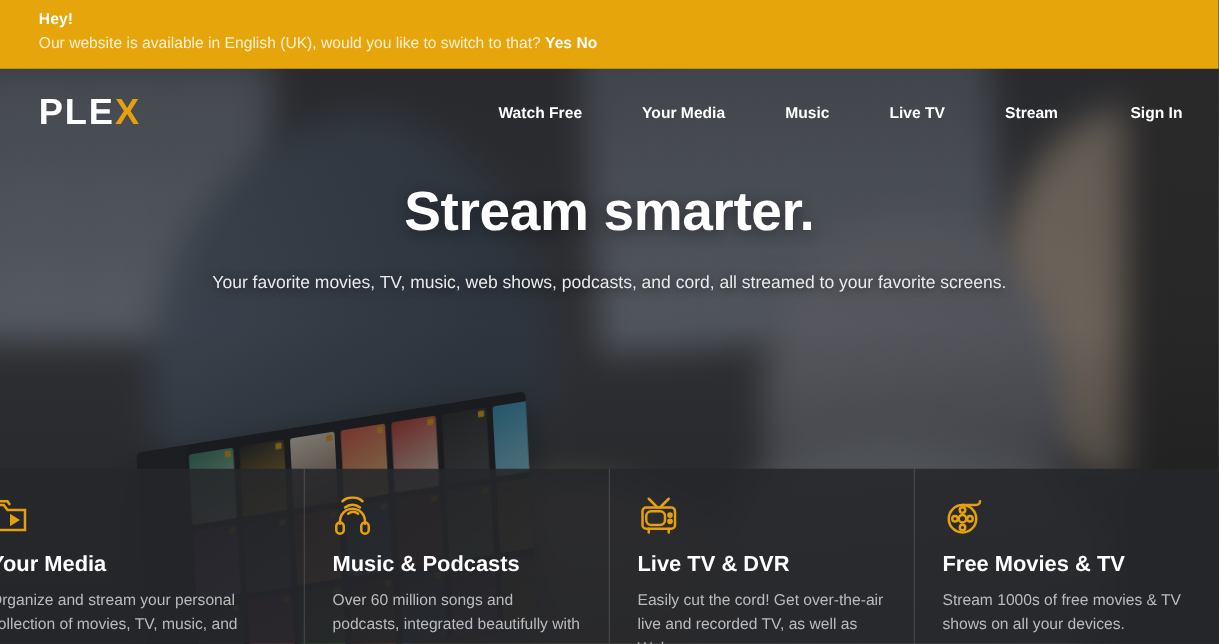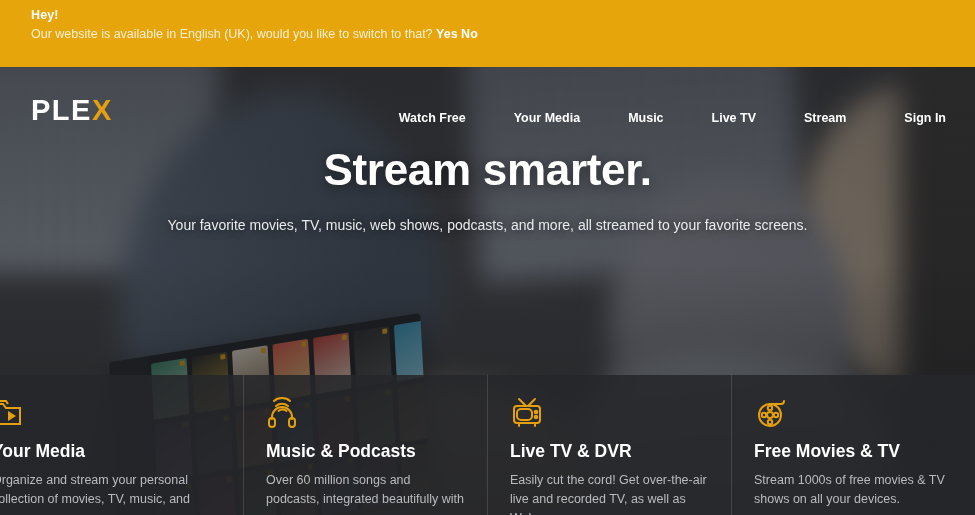--- a/index.html
+++ b/index.html
@@ -5,21 +5,21 @@
   * { margin:0; padding:0; box-sizing:border-box; }
   html,body { width:975px; height:515px; overflow:hidden; }
   body {
     font-family:"Liberation Sans", sans-serif;
     background:#2b2b2b;
     position:relative;
   }
 
   
   .lang-banner {
-    position:absolute; top:0; left:0; width:975px; height:67px;
+    position:absolute; top:0; left:0; width:975px; height:55px;
     background:#e5a50b;
     padding:7px 0 0 31px;
     z-index:40;
   }
   .lang-title {
     color:#ffffff; font-size:12.5px; font-weight:bold;
     letter-spacing:.1px; line-height:16px;
   }
   .lang-msg {
     color:#fdf0d2; font-size:12.5px; line-height:18px; margin-top:2px;
@@ -117,21 +117,21 @@
 
   
   .hero-tint {
     position:absolute; inset:0;
     background:linear-gradient(180deg, rgba(30,32,36,.62) 0%, rgba(30,32,36,.45) 45%, rgba(28,30,33,.55) 70%, rgba(28,29,32,.70) 100%);
   }
 
   
   .nav {
     position:absolute; top:55px; left:0; width:975px; height:70px;
-    display:flex; align-items:flex-end; z-index:30;
+    display:flex; align-items:center; z-index:30;
   }
   .logo {
     margin-left:31px; font-size:29px; font-weight:bold;
     letter-spacing:1.5px; color:#ffffff; line-height:1;
     cursor:pointer; user-select:none;
   }
   .logo .x { color:#e5a00d; }
   .nav-links {
     display:flex; align-items:center; gap:48px;
     margin-left:286px;
@@ -258,21 +258,21 @@
     <span class="nav-link">Stream</span>
   </div>
 
   <div class="nav-right">
     <span class="sign-in">Sign In</span>
   </div>
 </div>
 
 <div class="hero-copy">
   <div class="hero-title">Stream smarter.</div>
-  <div class="hero-sub">Your favorite movies, TV, music, web shows, podcasts, and more, all streamed to your favorite screens.</div>
+  <div class="hero-sub">Your favorite movies, TV, music, web shows, podcasts, and cord, all streamed to your favorite screens.</div>
 </div>
 
 <div class="features">
 
   <div class="feature">
     <div class="feature-inner">
       <div class="feature-icon">
         <svg width="40" height="32" viewBox="0 0 40 32" fill="none" stroke="#e5a00d" stroke-width="2">
           <path d="M2 7h9l3 4h14v16H2z"></path>
           <path d="M6 4h8l2 3"></path>

